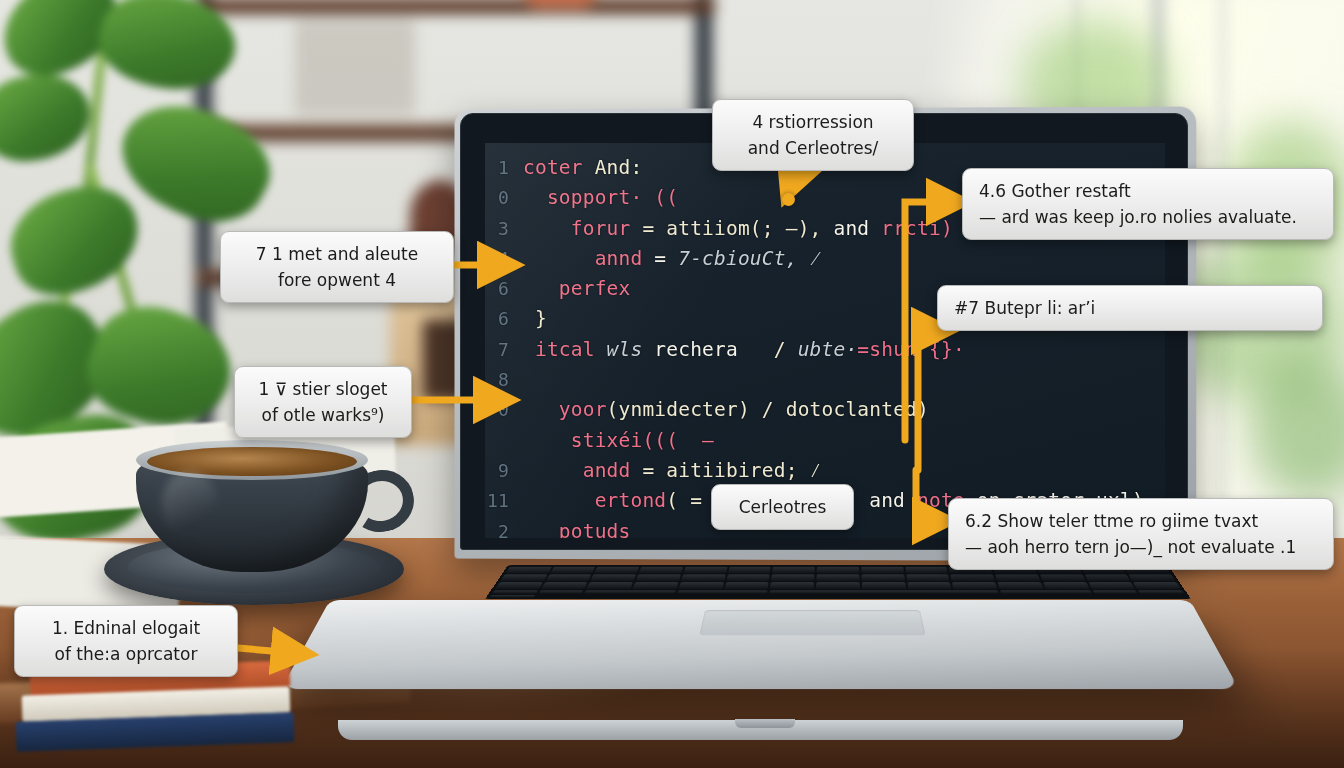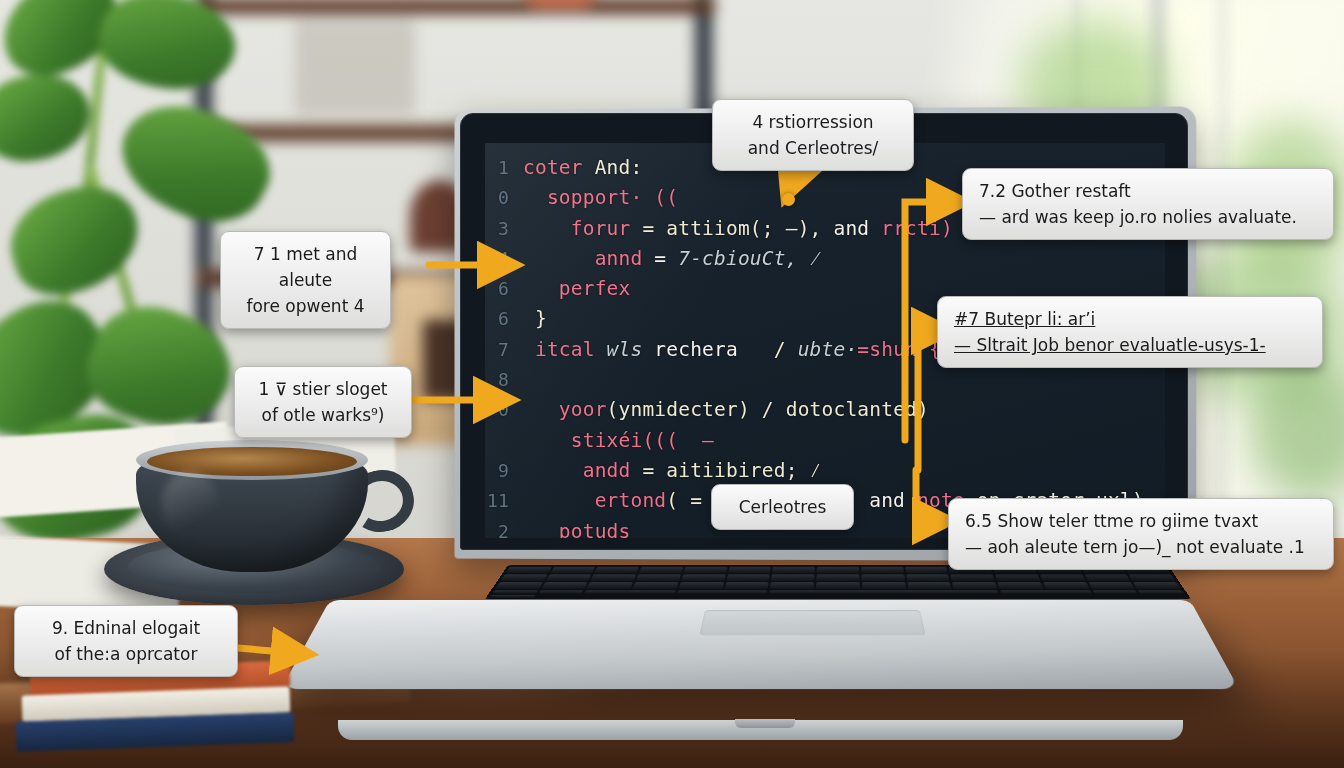--- a/index.html
+++ b/index.html
@@ -452,47 +452,46 @@
   </svg>
   <svg class="cursor" style="left:718px; top:445px;" width="28" height="34" viewBox="0 0 28 34">
     <path d="M2,2 L2,25 L8,19 L12,30 L17,28 L13,17 L21,17 Z" fill="#f0a81f" stroke="#8a5e08" stroke-width="1.6" transform="rotate(200 14 17)"></path>
   </svg>
 
   <div class="callout centered" style="left:712px; top:99px; width:202px;">
     <span>4 rstiorression</span>
     <span class="l2">and Cerleotres/</span>
   </div>
 
-  <div class="callout centered" style="left:220px; top:231px; width:171px;">
+  <div class="callout centered" style="left:220px; top:231px; width:234px;">
     <span>7 1 met and aleute</span>
     <span class="l2">fore opwent 4</span>
   </div>
 
   <div class="callout centered" style="left:234px; top:366px; width:178px;">
     <span>1 ⊽ stier sloget</span>
     <span class="l2">of otle warks⁹)</span>
   </div>
 
   <div class="callout centered" style="left:14px; top:605px; width:224px;">
-    <span>9. Edninal elogait</span>
+    <span>1. Edninal elogait</span>
     <span class="l2">of the:a oprcator</span>
   </div>
 
   <div class="callout centered" style="left:711px; top:484px; width:143px; padding:9px 10px;">
     <span>Cerleotres</span>
   </div>
 
   <div class="callout" style="left:962px; top:168px; width:372px;">
-    <span>7.2 Gother restaft</span>
+    <span>4.6 Gother restaft</span>
     <span class="l2">— ard was keep jo.ro nolies avaluate.</span>
   </div>
 
-  <div class="callout" style="left:937px; top:296px; width:386px;text-decoration:underline;">
+  <div class="callout" style="left:937px; top:285px; width:386px;">
     <span>#7 Butepr li: ar’i</span>
-    <span class="l2">— Sltrait Job benor evaluatle-usys-1-</span>
   </div>
 
   <div class="callout" style="left:948px; top:498px; width:386px;">
-    <span>6.5 Show teler ttme ro giime tvaxt</span>
-    <span class="l2">— aoh aleute tern jo—)_ not evaluate .1</span>
+    <span>6.2 Show teler ttme ro giime tvaxt</span>
+    <span class="l2">— aoh herro tern jo—)_ not evaluate .1</span>
   </div>
 
 </div>
 
 </body></html>

